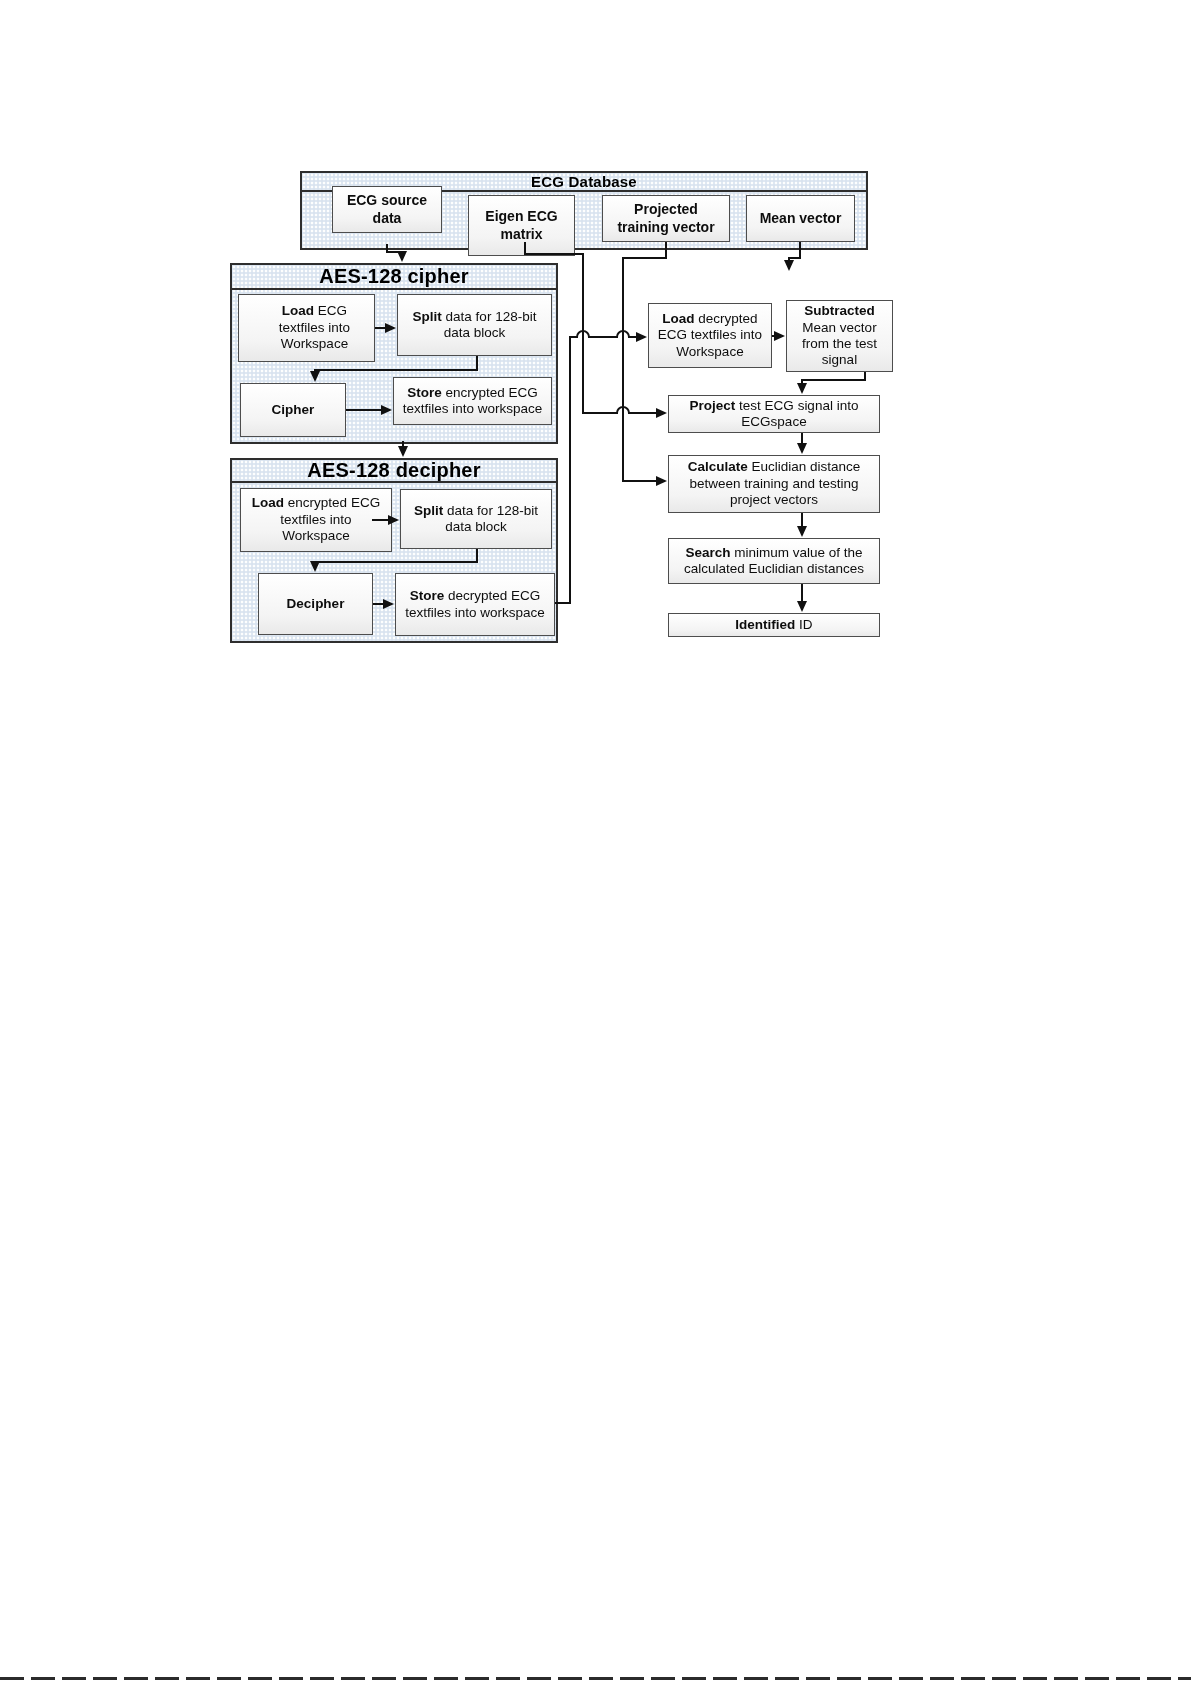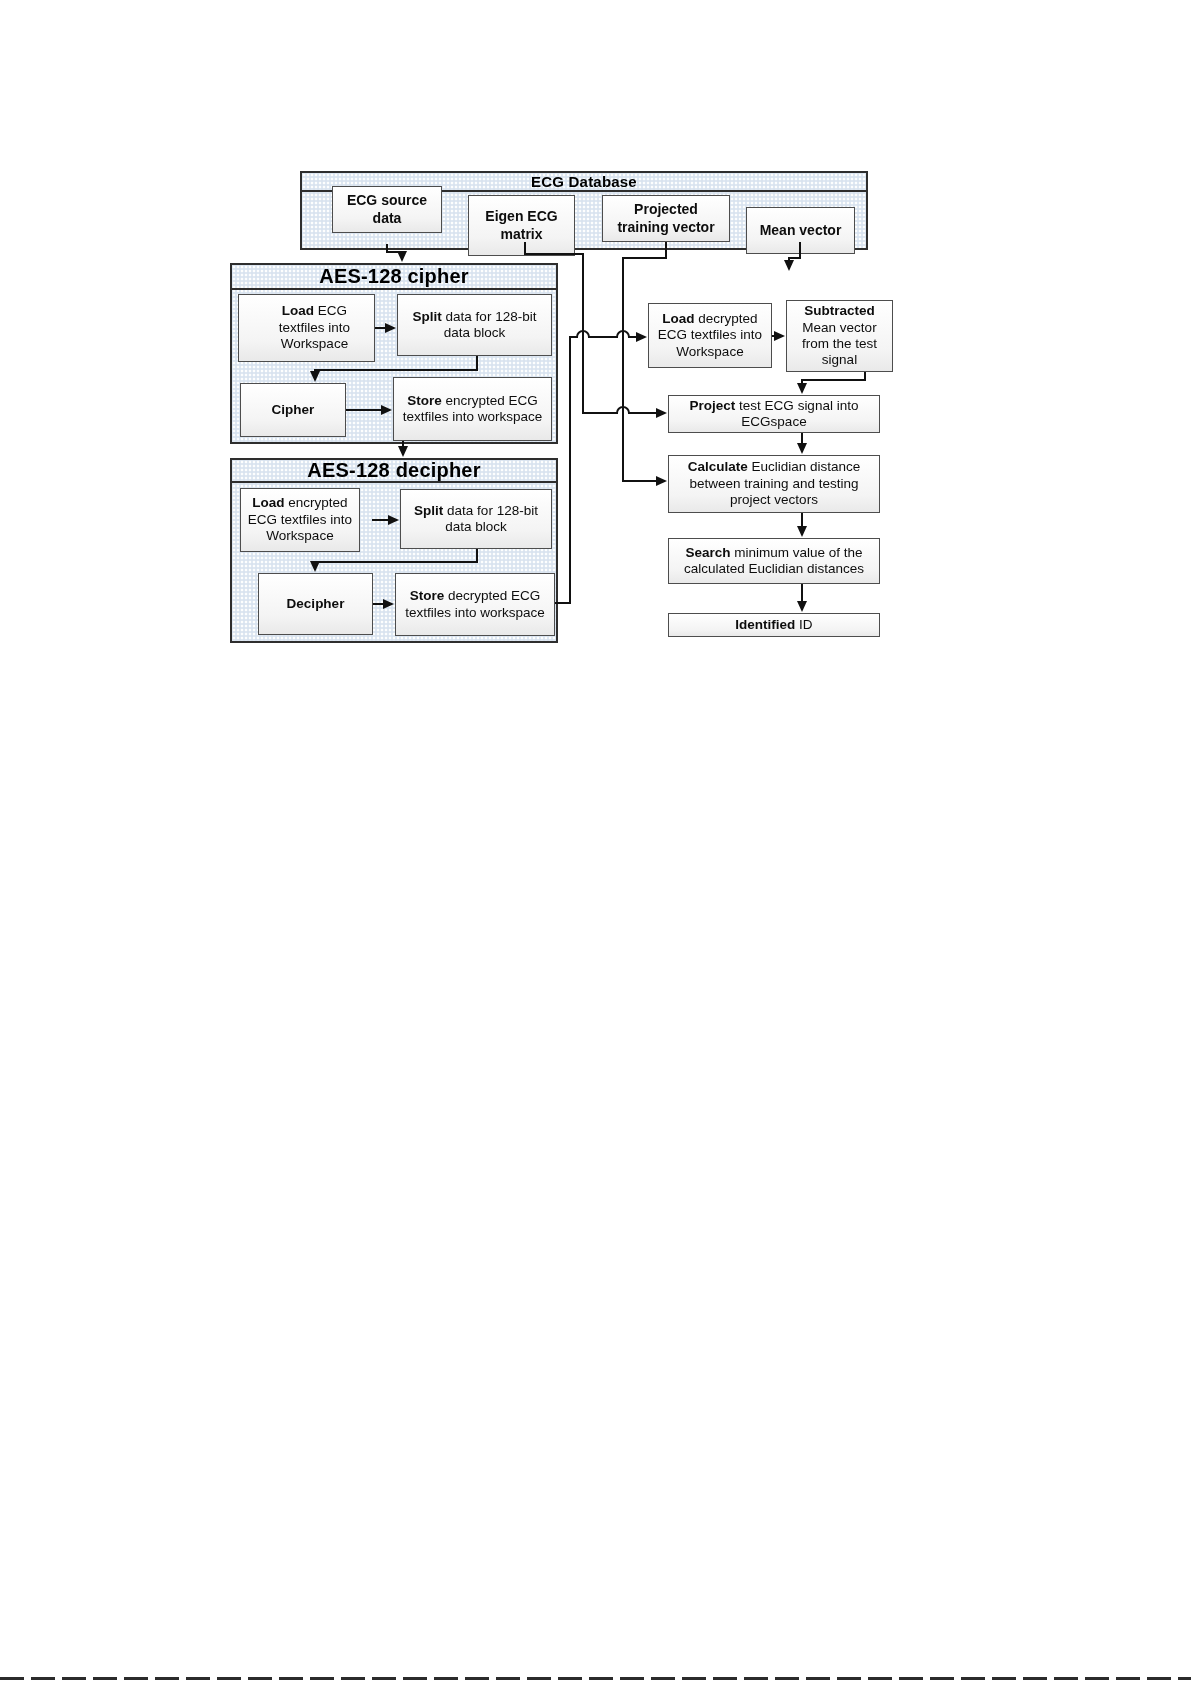--- a/index.html
+++ b/index.html
@@ -43,44 +43,44 @@
   </div>
   <div class="node db-node" style="left:332px;top:186px;width:110px;height:47px;">
     <span>ECG source data</span>
   </div>
   <div class="node db-node" style="left:468px;top:195px;width:107px;height:61px;">
     <span>Eigen ECG matrix</span>
   </div>
   <div class="node db-node" style="left:602px;top:195px;width:128px;height:47px;">
     <span>Projected training vector</span>
   </div>
-  <div class="node db-node" style="left:746px;top:195px;width:109px;height:47px;margin-top:12px;">
+  <div class="node db-node" style="left:746px;top:195px;width:109px;height:47px;">
     <span>Mean vector</span>
   </div>
 
   <div class="panel" style="left:230px;top:263px;width:328px;height:181px;">
     <div class="panel-title" style="height:25px;">AES-128 cipher</div>
   </div>
   <div class="node" style="left:238px;top:294px;width:137px;height:68px;padding-left:20px;">
     <span><b>Load</b><span> ECG textfiles into Workspace</span></span>
   </div>
   <div class="node" style="left:397px;top:294px;width:155px;height:62px;">
     <span><b>Split</b><span> data for 128-bit data block</span></span>
   </div>
   <div class="node" style="left:240px;top:383px;width:106px;height:54px;">
     <span><b>Cipher</b><span></span></span>
   </div>
-  <div class="node" style="left:393px;top:377px;width:159px;height:64px;">
+  <div class="node" style="left:393px;top:377px;width:159px;height:48px;">
     <span><b>Store</b><span> encrypted ECG textfiles into workspace</span></span>
   </div>
 
   <div class="panel" style="left:230px;top:458px;width:328px;height:185px;">
     <div class="panel-title" style="height:23px;">AES-128 decipher</div>
   </div>
-  <div class="node" style="left:240px;top:488px;width:120px;height:64px;">
+  <div class="node" style="left:240px;top:488px;width:152px;height:64px;">
     <span><b>Load</b><span> encrypted ECG textfiles into Workspace</span></span>
   </div>
   <div class="node" style="left:400px;top:489px;width:152px;height:60px;">
     <span><b>Split</b><span> data for 128-bit data block</span></span>
   </div>
   <div class="node" style="left:258px;top:573px;width:115px;height:62px;">
     <span><b>Decipher</b><span></span></span>
   </div>
   <div class="node" style="left:395px;top:573px;width:160px;height:63px;">
     <span><b>Store</b><span> decrypted ECG textfiles into workspace</span></span>

